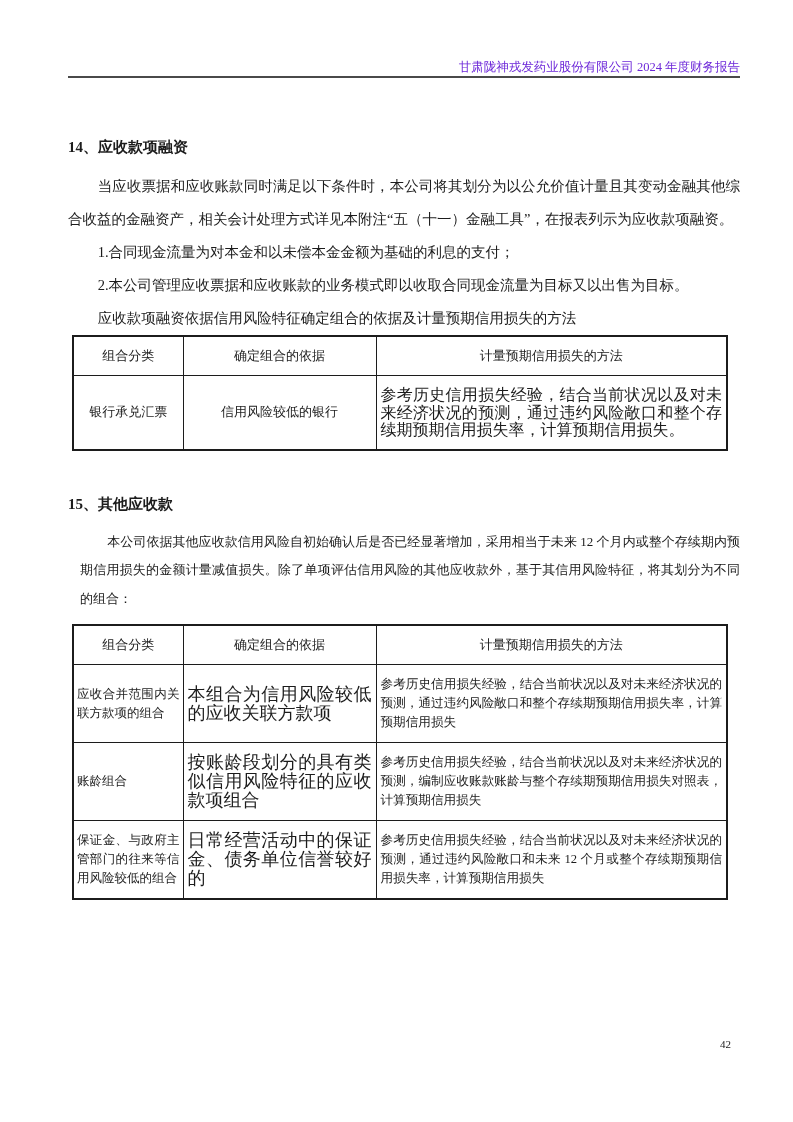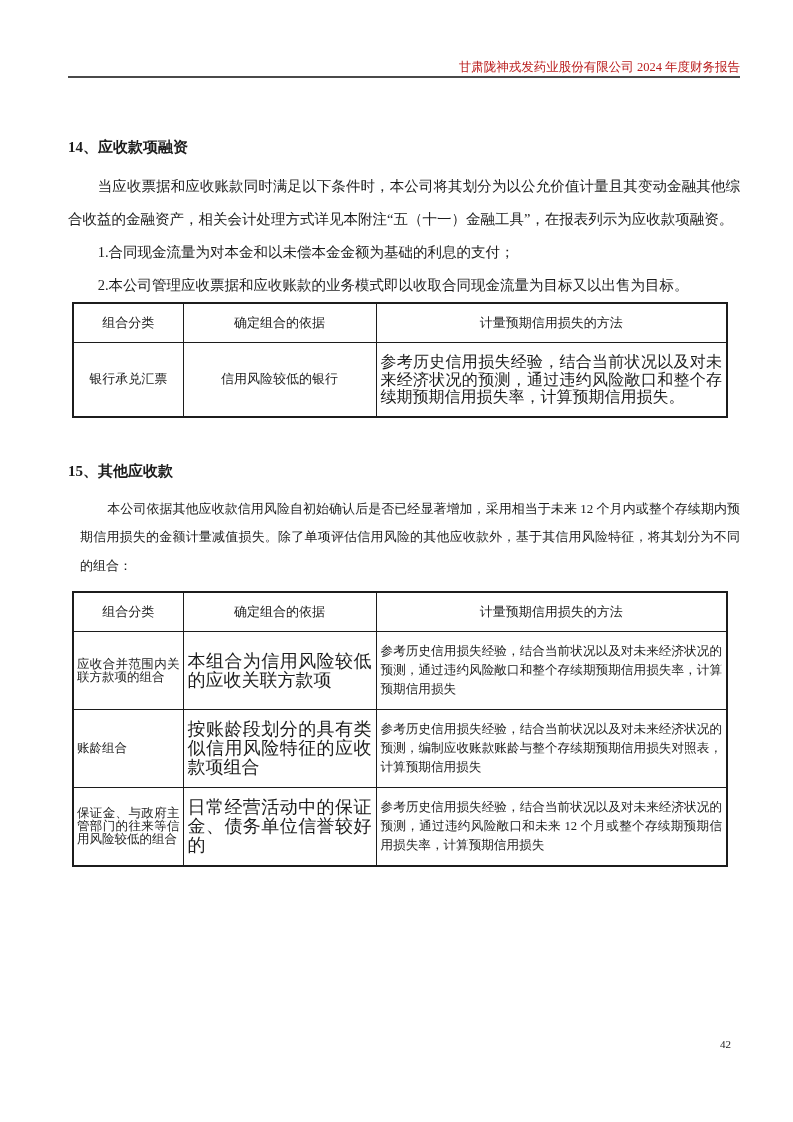--- a/index.html
+++ b/index.html
@@ -12,21 +12,21 @@
     position: relative;
     overflow: hidden;
   }
   .content { position: absolute; left: 68px; top: 0; width: 672px; }
 
   .doc-header {
     padding-top: 59px;
     text-align: right;
     font-size: 12.5px;
     line-height: 16px;
-    color: #b91c1c;
+    color: #6d28d9;
   }
   .header-rule { border-top: 2px solid #4a4a4a; margin-top: 1px; }
 
   .sec-title {
     margin: 58px 0 0 0;
     font-size: 15px;
     font-weight: bold;
     line-height: 22px;
   }
   .sec-title.s15 { margin-top: 42px; }
@@ -68,21 +68,21 @@
 
   .t1 { margin-top: 0; }
   .t1 th { height: 27px; }
   .t1 td { height: 56px; }
   .t1 .c1, .t1 .c2 { text-align: center; }
   .t1 .c3 { text-align: justify; font-size: 16px; line-height: 17.5px; }
 
   .t2 { margin-top: 11px; }
   .t2 th { height: 33px; }
   .t2 td { height: 77px; }
-  .t2 .c1 { text-align: justify; font-size: 12.5px; line-height: 13px; padding: 2px 3px; }
+  .t2 .c1 { text-align: justify; font-size: 12.5px; line-height: 19px; padding: 2px 3px; }
   .t2 .c2 { text-align: justify; font-size: 18px; line-height: 19px; }
   .t2 .c3 { text-align: justify; font-size: 12.6px; line-height: 19px; }
 
   .page-number {
     position: absolute;
     left: 12px; top: 1038px;
     width: 719px;
     text-align: right;
     font-size: 11px;
   }
@@ -96,20 +96,21 @@
     <span>甘肃陇神戎发药业股份有限公司 2024 年度财务报告</span>
   </div>
   <div class="header-rule"></div>
 
   <h2 class="sec-title">14、应收款项融资</h2>
 
   <div class="block14">
     <p class="p-indent">当应收票据和应收账款同时满足以下条件时，本公司将其划分为以公允价值计量且其变动金融其他综合收益的金融资产，相关会计处理方式详见本附注“五（十一）金融工具”，在报表列示为应收款项融资。</p>
     <p class="p-indent">1.合同现金流量为对本金和以未偿本金金额为基础的利息的支付；</p>
     <p class="p-indent">2.本公司管理应收票据和应收账款的业务模式即以收取合同现金流量为目标又以出售为目标。</p>
+    <p class="p-indent">应收款项融资依据信用风险特征确定组合的依据及计量预期信用损失的方法</p>
   </div>
 
   <table class="t t1">
     <colgroup>
       <col style="width:110px">
       <col style="width:193px">
       <col style="width:351px">
     </colgroup>
     <tbody>
         <tr>

